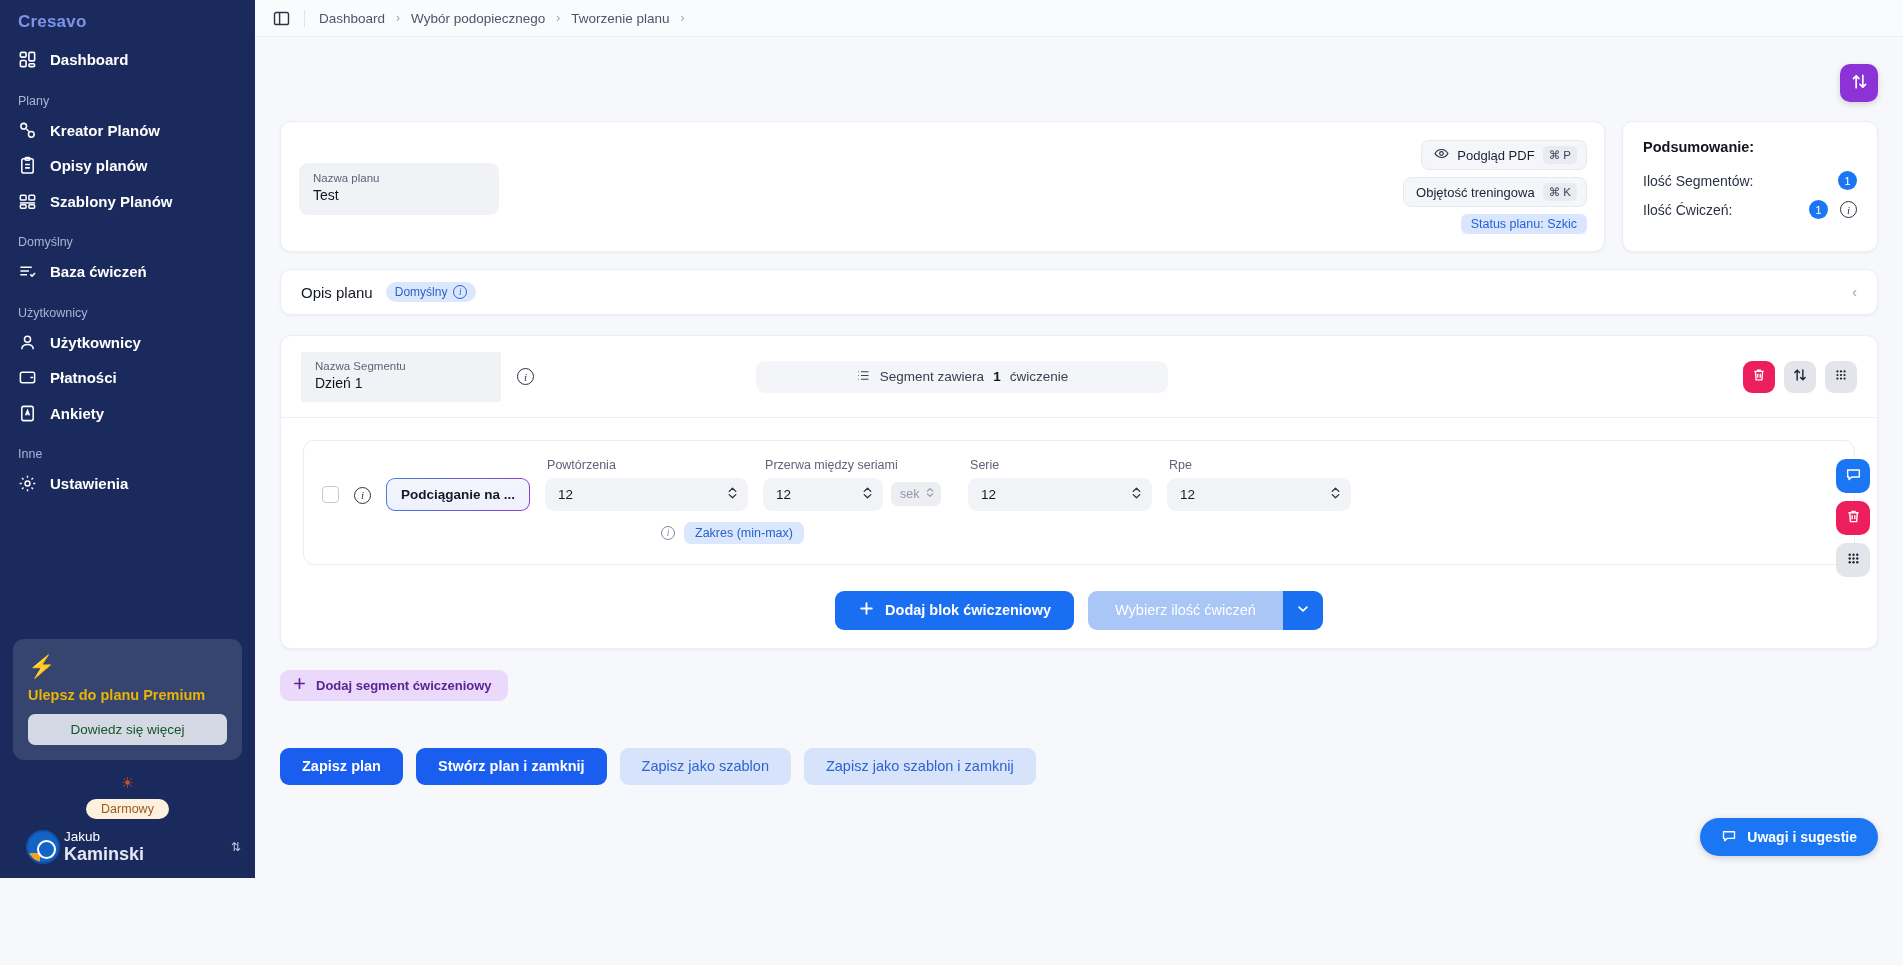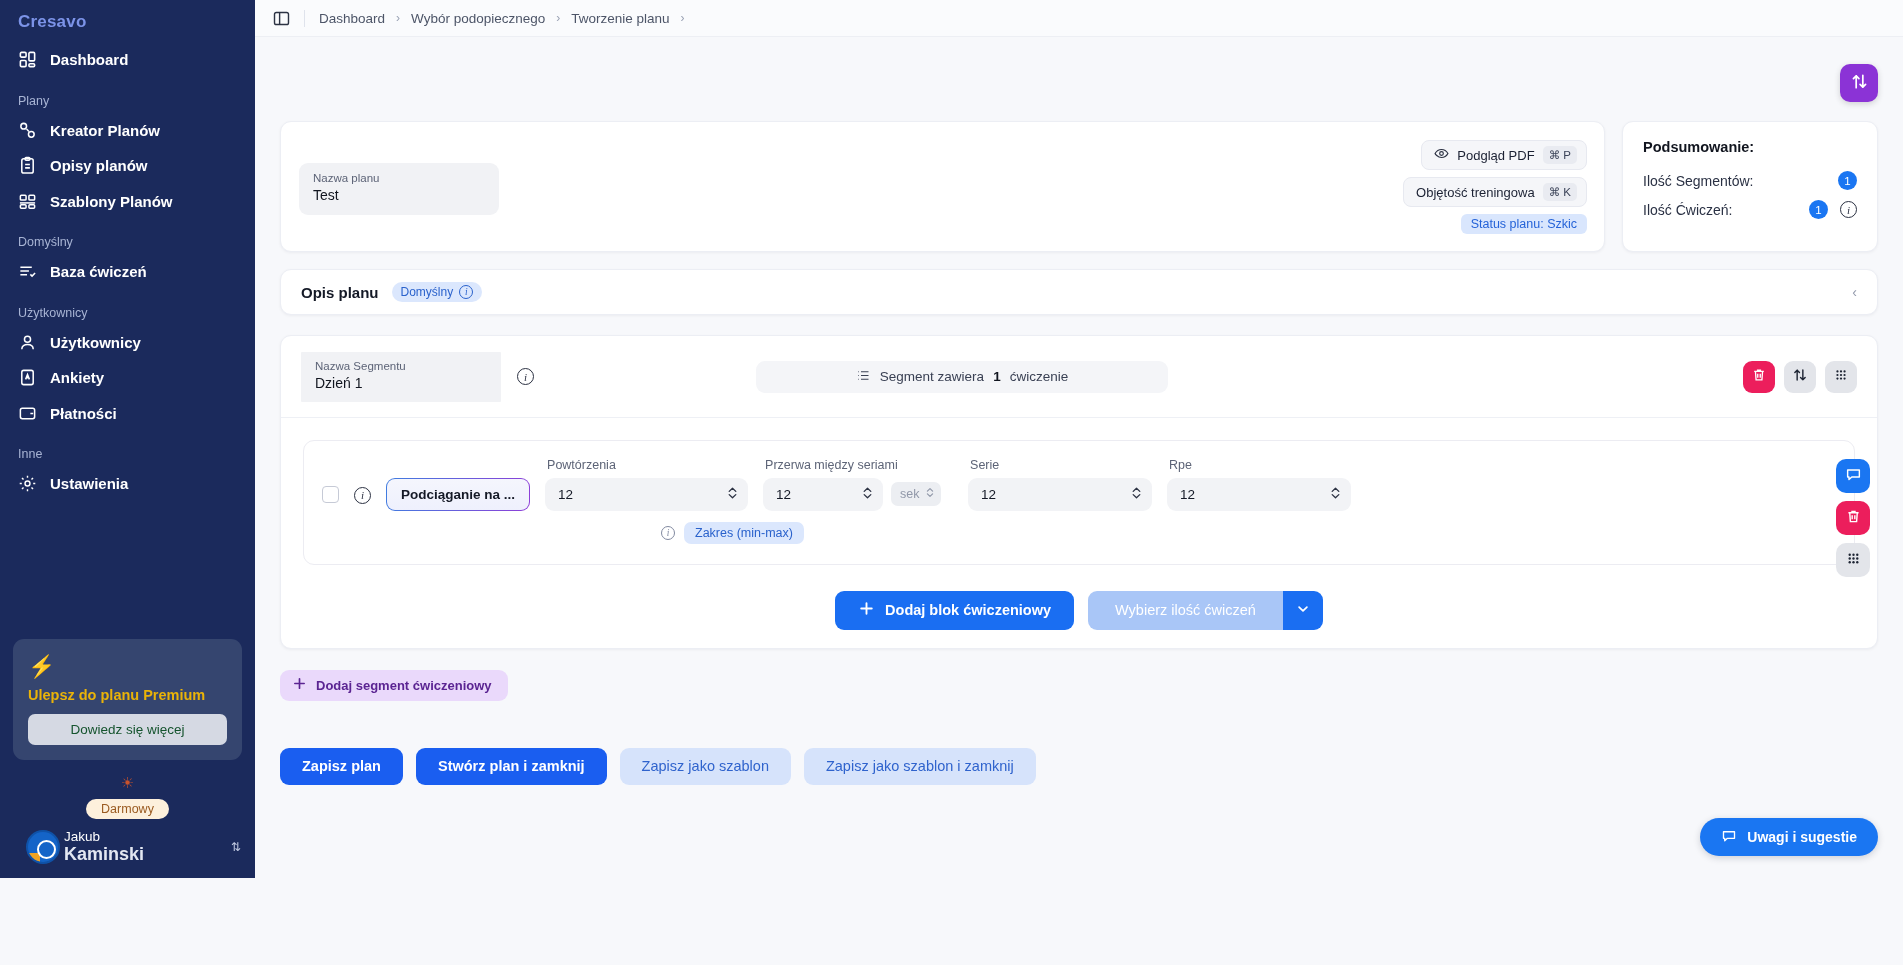--- a/index.html
+++ b/index.html
@@ -236,21 +236,21 @@
   .info-o.muted { border-color: #8189a0; color: #8189a0; }
   .summary-info { margin-left: 12px; }
 
   
   .desc-card {
     margin-top: 17px;
     height: 46px;
     display: flex; align-items: center;
     padding: 0 20px 0 20px;
   }
-  .desc-title { font-size: 15px; font-weight: 700; color: #141926; }
+  .desc-title { font-size: 15px; font-weight: 400; color: #141926; }
   .desc-badge {
     display: inline-flex; align-items: center; gap: 6px;
     background: #dbe7fd;
     color: #2a62cc;
     border-radius: 11px;
     font-size: 12px;
     padding: 3px 9px;
     margin-left: 13px;
   }
   .desc-badge .info-o { border-color: #2a62cc; color: #2a62cc; }
@@ -551,34 +551,34 @@
         <svg viewBox="0 0 20 20" fill="none" stroke="#fff" stroke-width="1.6">
           <circle cx="10" cy="6.5" r="3.2"></circle>
           <path d="M4 17c0-3.2 2.7-5 6-5s6 1.8 6 5"></path>
         </svg>
       </span>
       <span>Użytkownicy</span>
     </div>
     <div class="nav-item">
       <span class="nav-icon">
         <svg viewBox="0 0 20 20" fill="none" stroke="#fff" stroke-width="1.6">
+          <rect x="2.5" y="4.5" width="15" height="11" rx="2"></rect>
+          <path d="M13 10h3"></path>
+        </svg>
+      </span>
+      <span>Płatności</span>
+    </div>
+    <div class="nav-item">
+      <span class="nav-icon">
+        <svg viewBox="0 0 20 20" fill="none" stroke="#fff" stroke-width="1.6">
           <rect x="4" y="2.5" width="12" height="15" rx="2"></rect>
           <path d="M8 12l2-5 2 5M8.7 10.3h2.6"></path>
         </svg>
       </span>
       <span>Ankiety</span>
-    </div>
-    <div class="nav-item">
-      <span class="nav-icon">
-        <svg viewBox="0 0 20 20" fill="none" stroke="#fff" stroke-width="1.6">
-          <rect x="2.5" y="4.5" width="15" height="11" rx="2"></rect>
-          <path d="M13 10h3"></path>
-        </svg>
-      </span>
-      <span>Płatności</span>
     </div>
 
     <div class="nav-group">Inne</div>
     <div class="nav-item">
       <span class="nav-icon">
         <svg viewBox="0 0 20 20" fill="none" stroke="#fff" stroke-width="1.5">
           <circle cx="10" cy="10" r="2.6"></circle>
           <path d="M10 1.8v2.2M10 16v2.2M18.2 10H16M4 10H1.8M15.8 4.2l-1.6 1.6M5.8 14.2l-1.6 1.6M15.8 15.8l-1.6-1.6M5.8 5.8L4.2 4.2"></path>
         </svg>
       </span>

